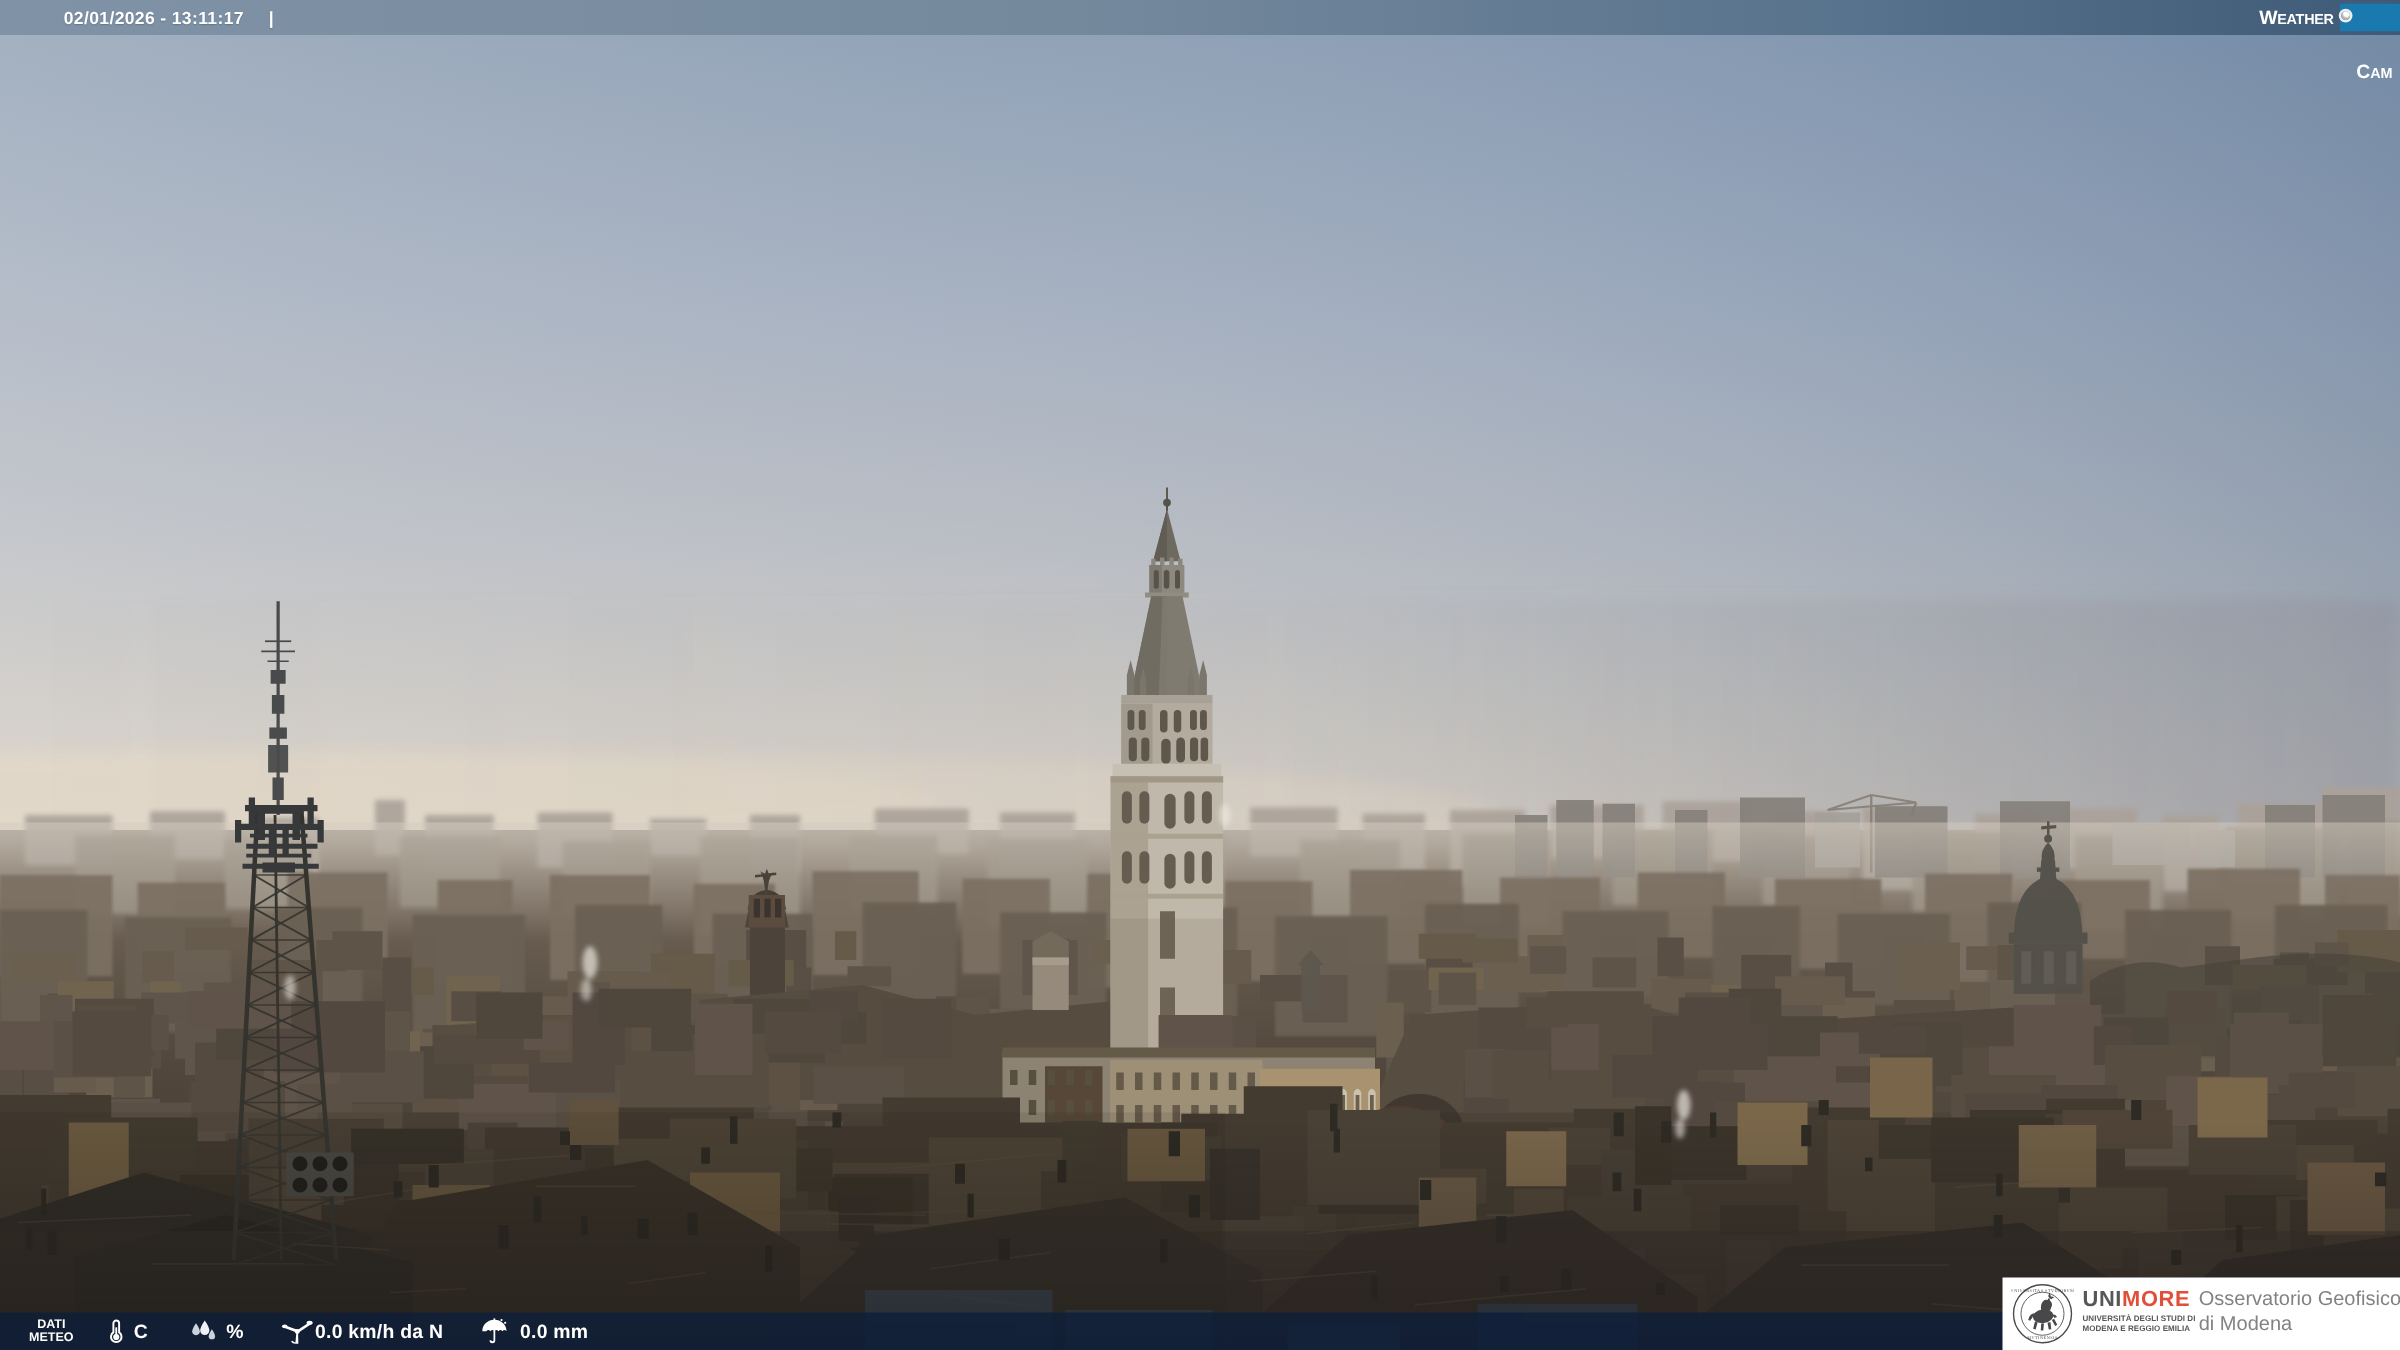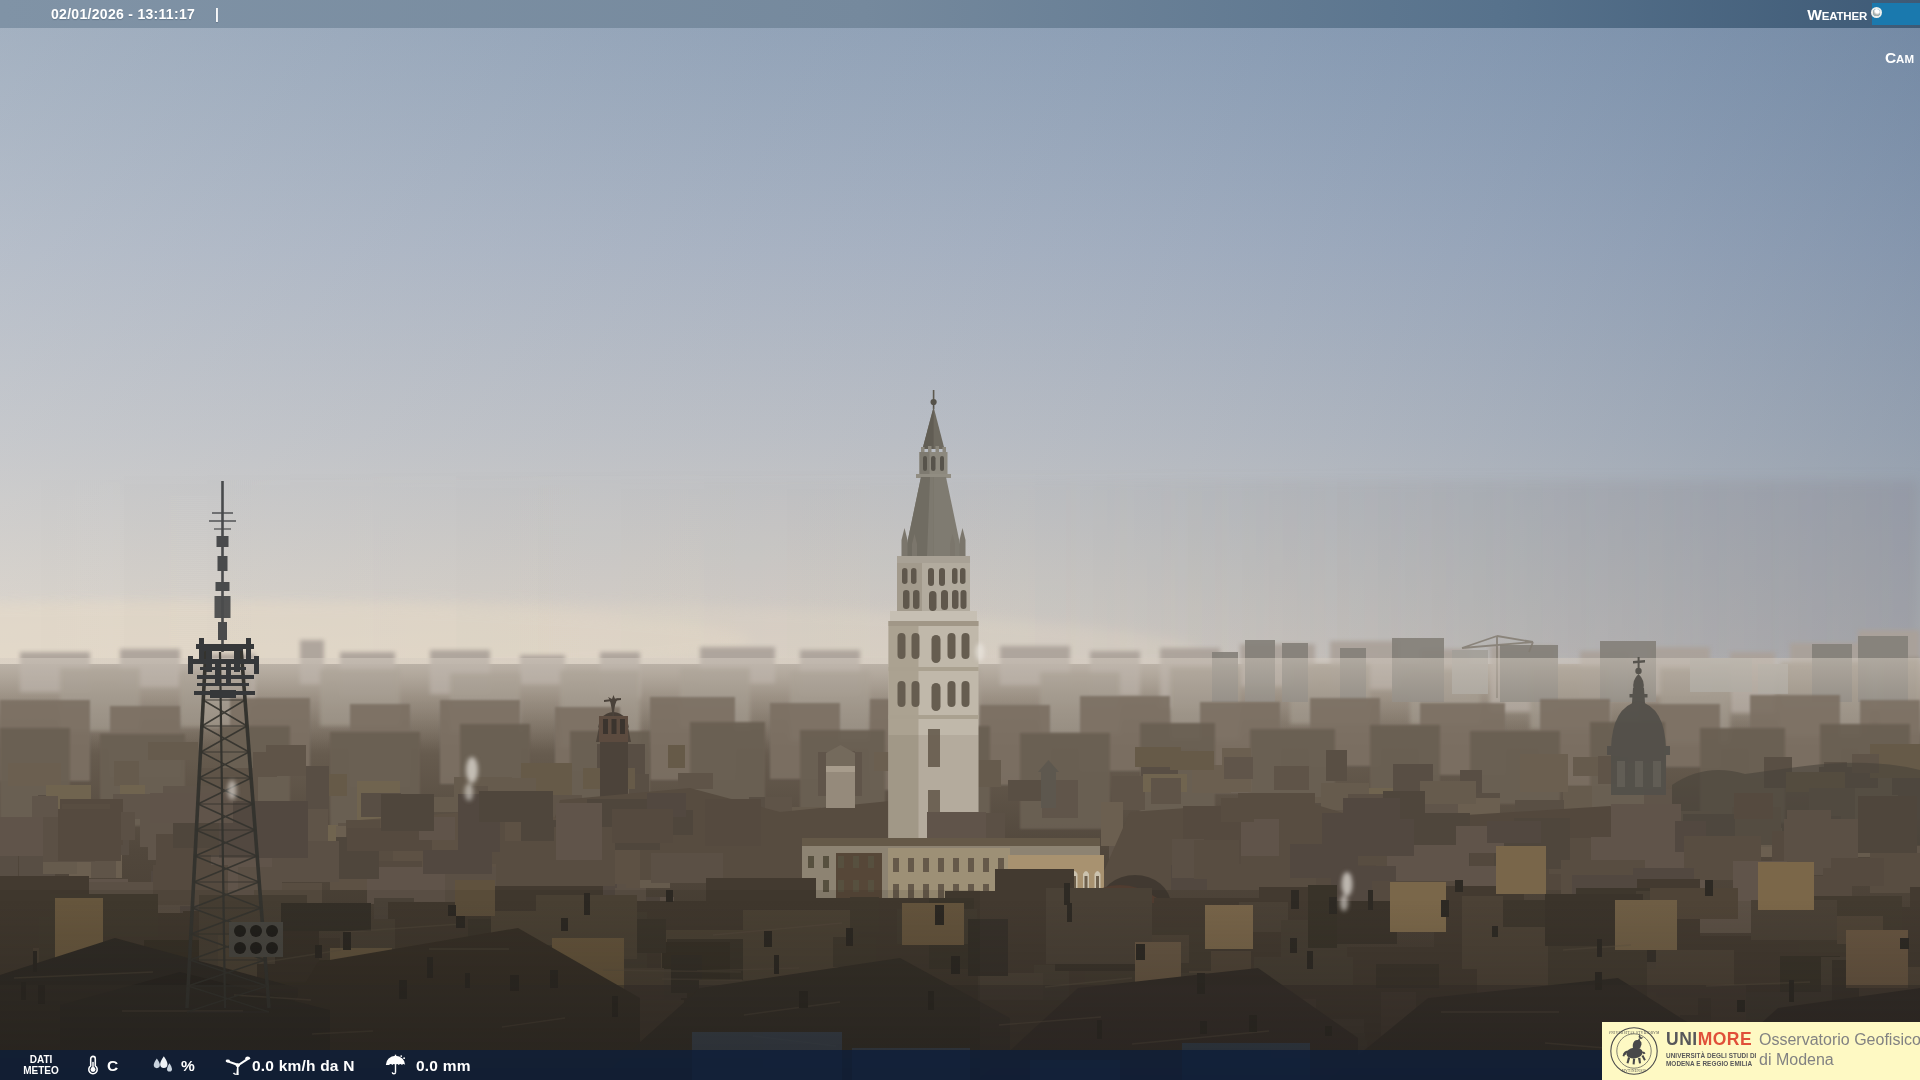--- a/index.html
+++ b/index.html
@@ -6,21 +6,21 @@
 #topbar{position:absolute;left:0;top:0;width:1920px;height:28px;background:linear-gradient(90deg,#8093a6 0%,#75899d 45%,#57728c 78%,#3e5a76 100%);}
 #topbar .txt{position:absolute;top:0;height:28px;line-height:29px;color:#fff;font-weight:bold;font-size:14px;letter-spacing:0.3px;white-space:nowrap;text-shadow:0 1px 1px rgba(40,60,80,0.3);}
 #wcam .blue{position:absolute;right:0;top:3px;width:48px;height:22px;background:#1a79ae;}
 #wcam .wtxt{position:absolute;right:53px;top:0;height:28px;line-height:29px;color:#fff;font-weight:bold;font-size:15.5px;letter-spacing:-0.2px;}
 .sc{font-size:11.5px;}
 #wcam .ctxt{position:absolute;right:6px;top:0;height:40px;line-height:29px;color:#fff;font-weight:bold;font-size:15.5px;margin-top:43px;}
 #wcam .lens{position:absolute;right:40px;top:9px;width:7px;height:7px;border-radius:50%;background:radial-gradient(circle at 62% 28%, #ffffff 0 30%, #a9ada9 62%, #c6c9c5 100%);box-shadow:0 0 0 2px #edefec;}
 #meteo{position:absolute;left:0;top:1050px;width:1906px;height:30px;background:rgba(13,30,58,0.78);}
 #meteo .lab{position:absolute;left:10px;top:4px;width:62px;color:#fff;font-size:10px;font-weight:bold;line-height:11px;text-align:center;}
 #meteo .it{position:absolute;top:0;height:30px;line-height:31px;color:#fff;font-weight:bold;font-size:15.5px;letter-spacing:0.2px;}
-#logo{position:absolute;left:1602px;top:1022px;width:318px;height:58px;background:#fef9c3;}
+#logo{position:absolute;left:1602px;top:1022px;width:318px;height:58px;background:#ffffff;}
 #logo .uni{position:absolute;left:64px;top:7px;font-size:17.5px;font-weight:bold;color:#57575a;letter-spacing:0.5px;}
 #logo .uni b{color:#e04f39;}
 #logo .sub{position:absolute;left:64px;top:30px;font-size:6.4px;font-weight:bold;color:#57575a;line-height:7.8px;letter-spacing:0.05px;white-space:nowrap;}
 #logo .oss{position:absolute;left:157px;top:8px;font-size:16px;color:#828282;line-height:19.5px;white-space:nowrap;}
 #logo .seal{position:absolute;left:7px;top:4px;}
 </style></head>
 <body>
 <div id="stage">
 <svg id="scene" width="1920" height="1080" viewBox="0 0 1920 1080">
 <defs>

